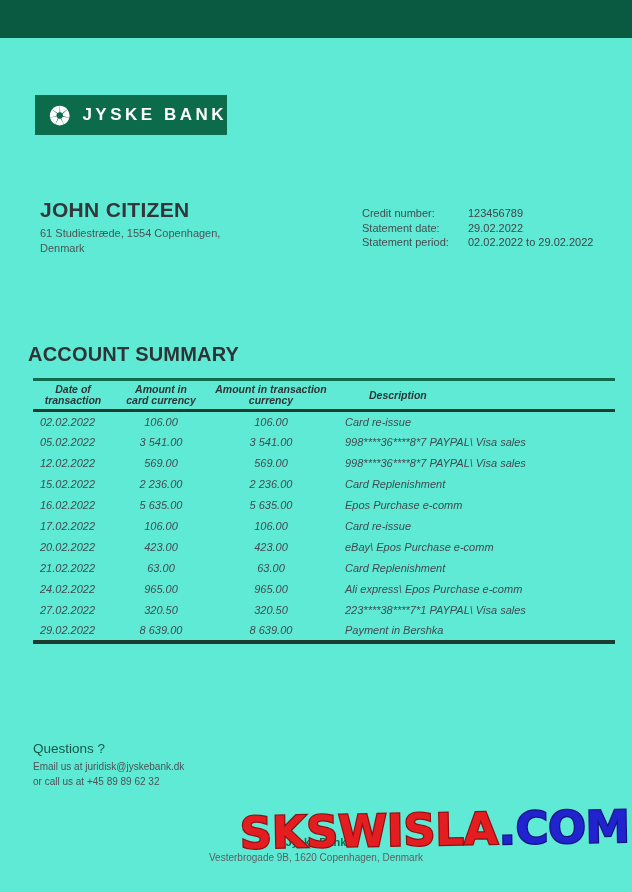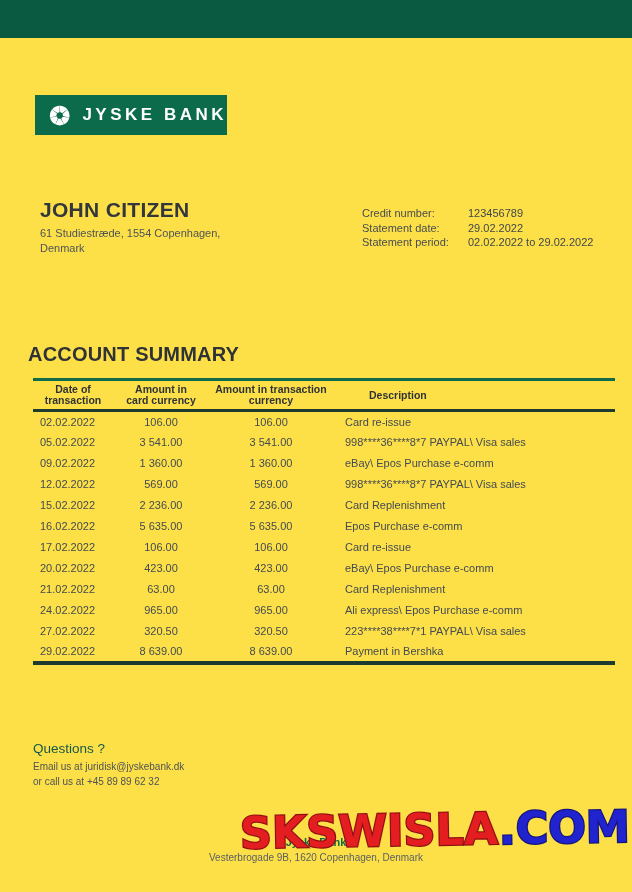--- a/index.html
+++ b/index.html
@@ -1,19 +1,19 @@
 <!DOCTYPE html>
 <html><head>
 <meta charset="utf-8">
 <style>
   * { margin:0; padding:0; box-sizing:border-box; }
   html,body { background:#ffffff; }
   body { font-family:"Liberation Sans","DejaVu Sans",sans-serif; }
   .page {
-    position:relative; width:632px; height:892px; background:#fde047;
+    position:relative; width:632px; height:892px; background:#5eead4;
     overflow:hidden; margin:0 auto;
   }
   .topbar { position:absolute; left:0; top:0; width:632px; height:38px; background:#0a5a41; }
 
   .logo {
     position:absolute; left:35px; top:95px; width:192px; height:40px;
     background:#0c6b4b; display:flex; align-items:center; padding-left:14px;
   }
   .logo-icon { width:25px; height:25px; margin-right:12px; }
   .logo-text {
@@ -33,21 +33,21 @@
   .statement-row .val { color:#40464c;text-align:center; }
 
   .summary-title {
     position:absolute; left:28px; top:343px;
     font-size:20px; font-weight:700; color:#2f3336; letter-spacing:0.2px;
   }
 
   .table-wrap { position:absolute; left:33px; top:378px; width:582px; }
   table.tx {
     width:582px; border-collapse:collapse; table-layout:fixed;
-    border-top:3px solid #0f6b4b; border-bottom:4px solid #1d3b2f;
+    border-top:3px solid #0f6b4b; border-bottom:4px solid #1d3b2f;font-style:italic;
   }
   table.tx col.c1 { width:80px; }
   table.tx col.c2 { width:96px; }
   table.tx col.c3 { width:124px; }
   table.tx th {
     border-bottom:3px solid #1d3b2f;
     font-size:10.5px; font-weight:700; color:#2f3336;
     padding:3px 0 3px; line-height:11px; vertical-align:middle; text-align:center;
   }
   table.tx th .hw { display:inline-block; }
@@ -146,26 +146,20 @@
           <td class="cell-amt">106.00</td>
           <td class="cell-desc">Card re-issue</td>
         </tr>
         <tr>
           <td class="cell-date">05.02.2022</td>
           <td class="cell-amt">3 541.00</td>
           <td class="cell-amt">3 541.00</td>
           <td class="cell-desc">998****36****8*7 PAYPAL\ Visa sales</td>
         </tr>
         <tr>
-          <td class="cell-date">09.02.2022</td>
-          <td class="cell-amt">1 360.00</td>
-          <td class="cell-amt">1 360.00</td>
-          <td class="cell-desc">eBay\ Epos Purchase e-comm</td>
-        </tr>
-        <tr>
           <td class="cell-date">12.02.2022</td>
           <td class="cell-amt">569.00</td>
           <td class="cell-amt">569.00</td>
           <td class="cell-desc">998****36****8*7 PAYPAL\ Visa sales</td>
         </tr>
         <tr>
           <td class="cell-date">15.02.2022</td>
           <td class="cell-amt">2 236.00</td>
           <td class="cell-amt">2 236.00</td>
           <td class="cell-desc">Card Replenishment</td>

